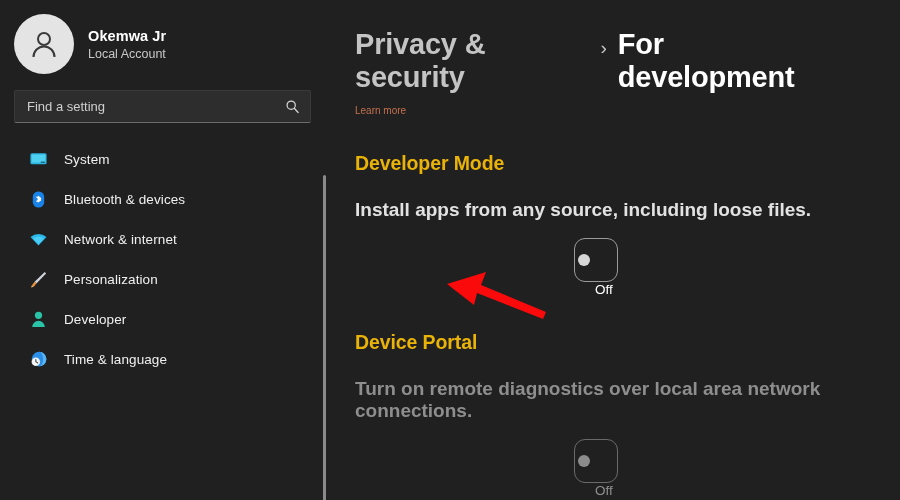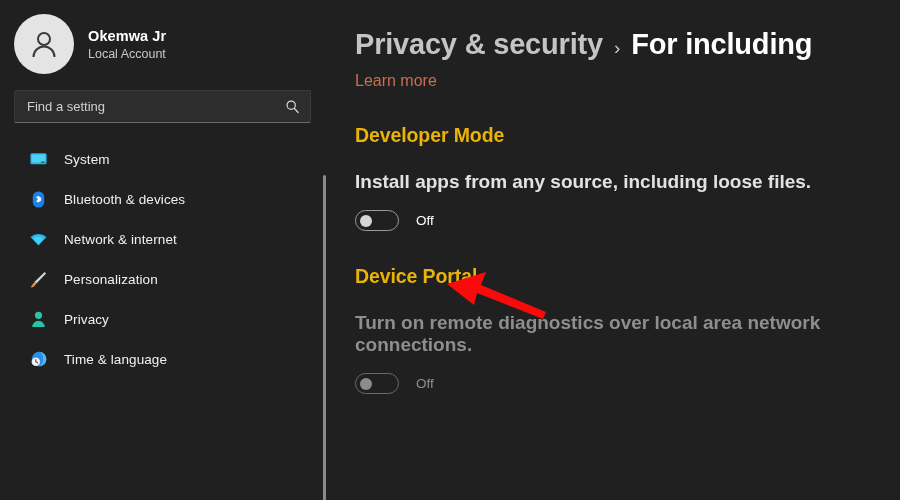--- a/index.html
+++ b/index.html
@@ -72,30 +72,30 @@
     display:flex; align-items:baseline; padding-top:28px; gap:11px;
     font-size:29px;
   }
   .crumb-parent { color:#c4c4c4; font-weight:bold; letter-spacing:-.2px; }
   .crumb-sep { color:#c9c9c9; font-size:19px; font-weight:normal; }
   .crumb-current { color:#ffffff; font-weight:bold; letter-spacing:-.2px; }
 
   .intro { margin-top:25px; font-size:13.5px; color:#e2e2e2; }
   .learn-more {
     display:inline-block; margin-top:11px;
-    font-size:16px; color:#c5704f; text-decoration:none; cursor:pointer;
+    font-size:10px; color:#c5704f; text-decoration:none; cursor:pointer;
   }
 
   .section { margin-top:34px; }
   .section + .section { margin-top:34px; }
   .section-title { font-size:19.5px; font-weight:bold; color:#eab308; letter-spacing:-.1px; }
   .section-desc { margin-top:24px; font-size:19px; color:#e2e2e2;font-weight:bold; }
   .section.disabled .section-desc { color:#8e8e8e; }
 
-  .toggle-row { display:flex; align-items:center; margin-top:17px; }
+  .toggle-row { display:flex; align-items:center; margin-top:17px;flex-direction:column; }
   .toggle {
     width:44px; height:21px; border-radius:11px;
     border:1.5px solid #9a9a9a; background:transparent;
     position:relative; cursor:pointer; flex:0 0 44px;
   }
   .toggle .knob {
     position:absolute; left:3.5px; top:50%; transform:translateY(-50%);
     width:12px; height:12px; border-radius:50%; background:#d6d6d6;
   }
   .section.disabled .toggle { border-color:#6a6a6a; }
@@ -181,21 +181,21 @@
       </div>
 
 
       <div class="nav-item">
         <span class="nav-icon">
           <svg width="19" height="19" viewBox="0 0 20 20">
             <circle cx="10" cy="5.6" r="3.8" fill="#29c3a8"></circle>
             <path d="M3.4 18 a6.6 6.6 0 0 1 13.2 0 Z" fill="#29c3a8"></path>
           </svg>
         </span>
-        <span class="nav-label">Privacy</span>
+        <span class="nav-label">Developer</span>
       </div>
 
       <div class="nav-item">
         <span class="nav-icon">
           <svg width="19" height="19" viewBox="0 0 20 20">
             <circle cx="10.6" cy="9.6" r="7.7" fill="#2a8ee8"></circle>
             <path d="M10.6 1.9 a7.7 7.7 0 0 1 0 15.4 a4.3 7.7 0 0 0 0 -15.4" fill="#59b4f0"></path>
             <circle cx="7.2" cy="12.4" r="4.5" fill="#e8eaec"></circle>
             <circle cx="7.2" cy="12.4" r="3.5" fill="#f6f7f8"></circle>
             <path d="M7.2 9.9 L7.2 12.4 L9.1 13.6" fill="none" stroke="#3a4046" stroke-width="1.1" stroke-linecap="round"></path>
@@ -207,21 +207,21 @@
     </div>
 
     <div id="scroll-thumb"></div>
   </div>
 
   <div id="content">
 
     <div class="breadcrumb">
       <span class="crumb-parent">Privacy &amp; security</span>
       <span class="crumb-sep">›</span>
-      <span class="crumb-current">For including</span>
+      <span class="crumb-current">For development</span>
     </div>
 
     <a class="learn-more">Learn more</a>
 
     <div class="section">
       <div class="section-title">Developer Mode</div>
       <div class="section-desc">Install apps from any source, including loose files.</div>
       <div class="toggle-row">
         <div class="toggle">
           <div class="knob"></div>

